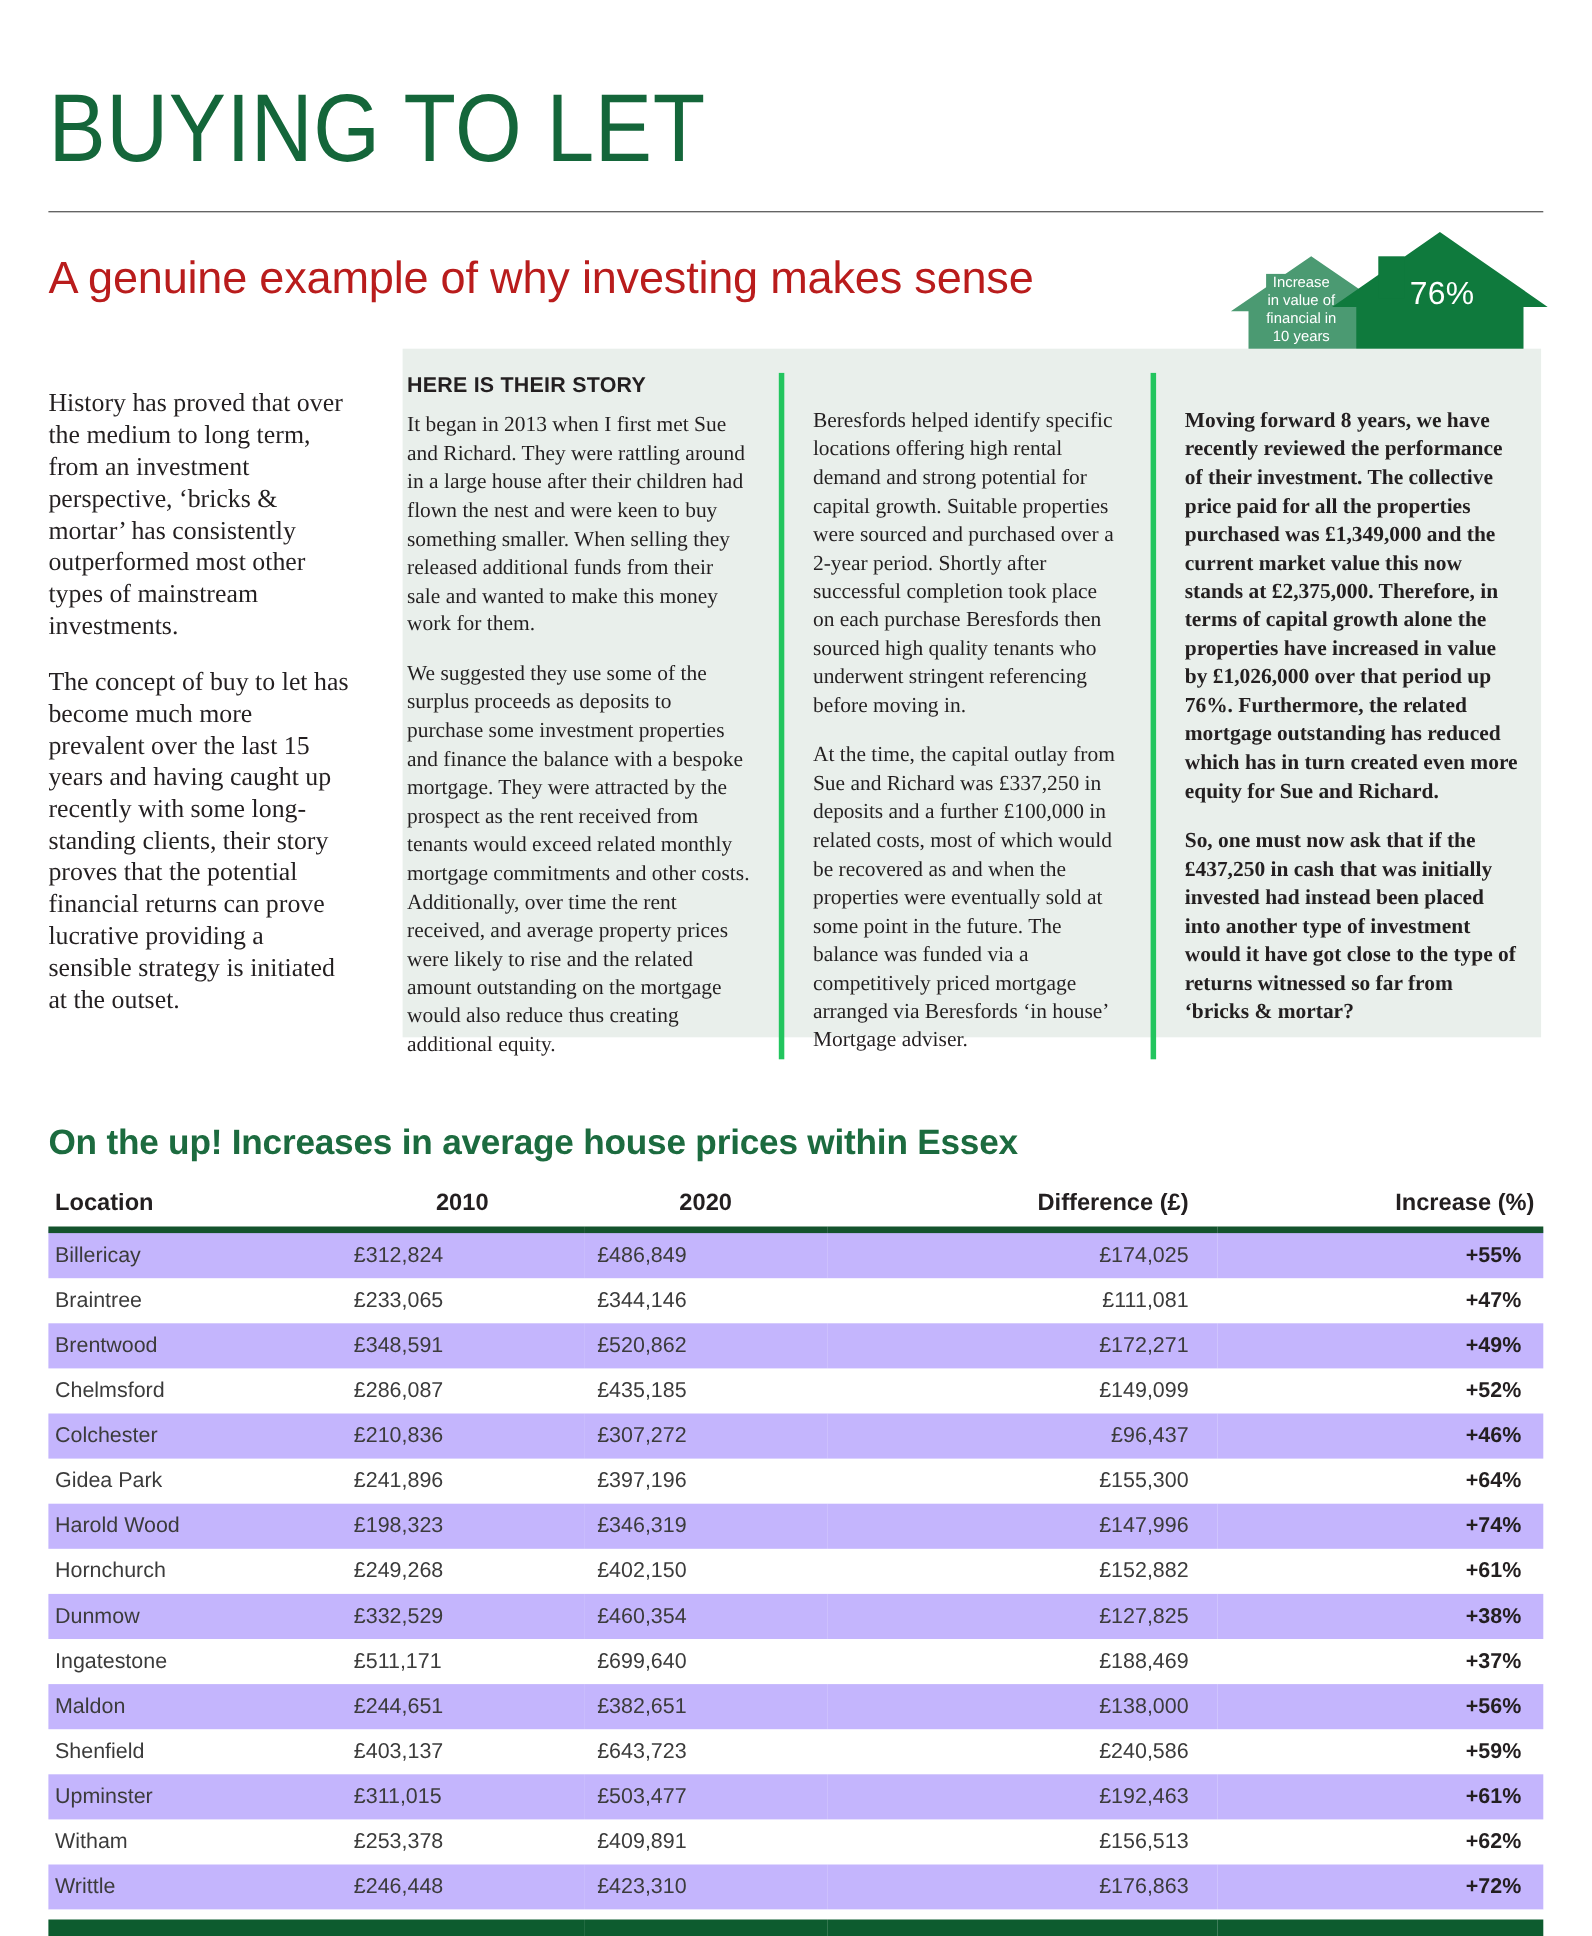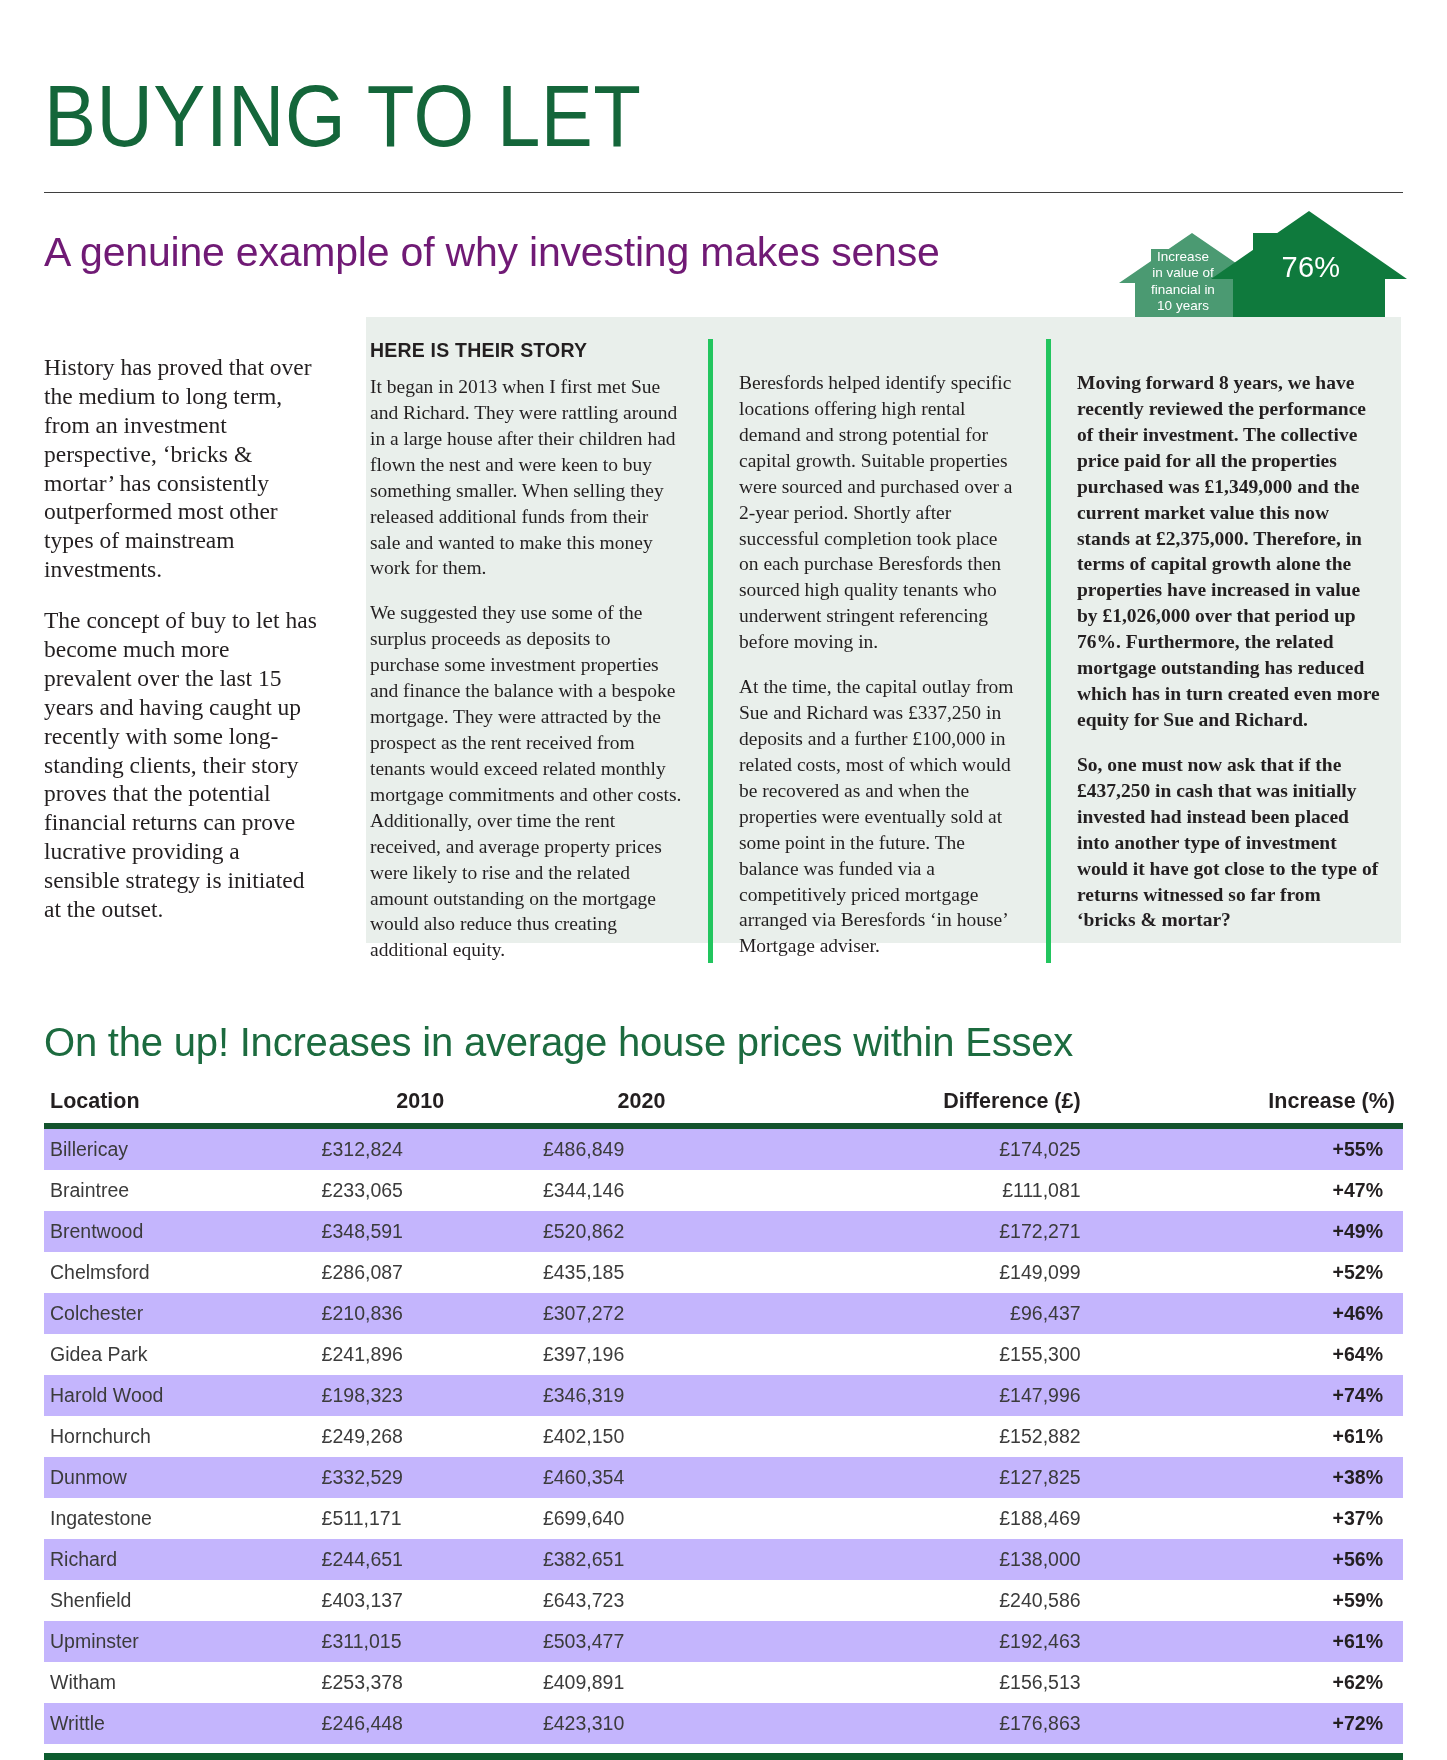--- a/index.html
+++ b/index.html
@@ -47,21 +47,21 @@
   
   .subhead-row {
     position: relative;
     margin-top: 22px;
     height: 96px;
   }
   .subhead {
     font-family: "Liberation Sans", sans-serif;
     font-weight: 300;
     font-size: 41px;
-    color: #701a75;
+    color: #b91c1c;
     margin: 0;
     padding-top: 14px;
     letter-spacing: -0.2px;
   }
 
   
   .houses {
     position: absolute;
     right: -6px;
     top: -8px;
@@ -171,22 +171,22 @@
 
   
   .table-section {
     position: absolute;
     left: 44px;
     right: 44px;
     top: 1020px;
   }
   .table-title {
     font-family: "Liberation Sans", sans-serif;
-    font-weight: 400;
-    font-size: 40px;
+    font-weight: 700;
+    font-size: 32px;
     color: #1c6b3f;
     margin: 0 0 22px 0;
     letter-spacing: -0.2px;
   }
   table.prices {
     width: 100%;
     border-collapse: collapse;
     font-family: "Liberation Sans", sans-serif;
   }
   table.prices th {
@@ -374,21 +374,21 @@
             <td class="c-inc">+38%</td>
           </tr>
           <tr>
             <td class="c-loc">Ingatestone</td>
             <td class="c-2010">£511,171</td>
             <td class="c-2020">£699,640</td>
             <td class="c-diff">£188,469</td>
             <td class="c-inc">+37%</td>
           </tr>
           <tr class="alt">
-            <td class="c-loc">Richard</td>
+            <td class="c-loc">Maldon</td>
             <td class="c-2010">£244,651</td>
             <td class="c-2020">£382,651</td>
             <td class="c-diff">£138,000</td>
             <td class="c-inc">+56%</td>
           </tr>
           <tr>
             <td class="c-loc">Shenfield</td>
             <td class="c-2010">£403,137</td>
             <td class="c-2020">£643,723</td>
             <td class="c-diff">£240,586</td>

